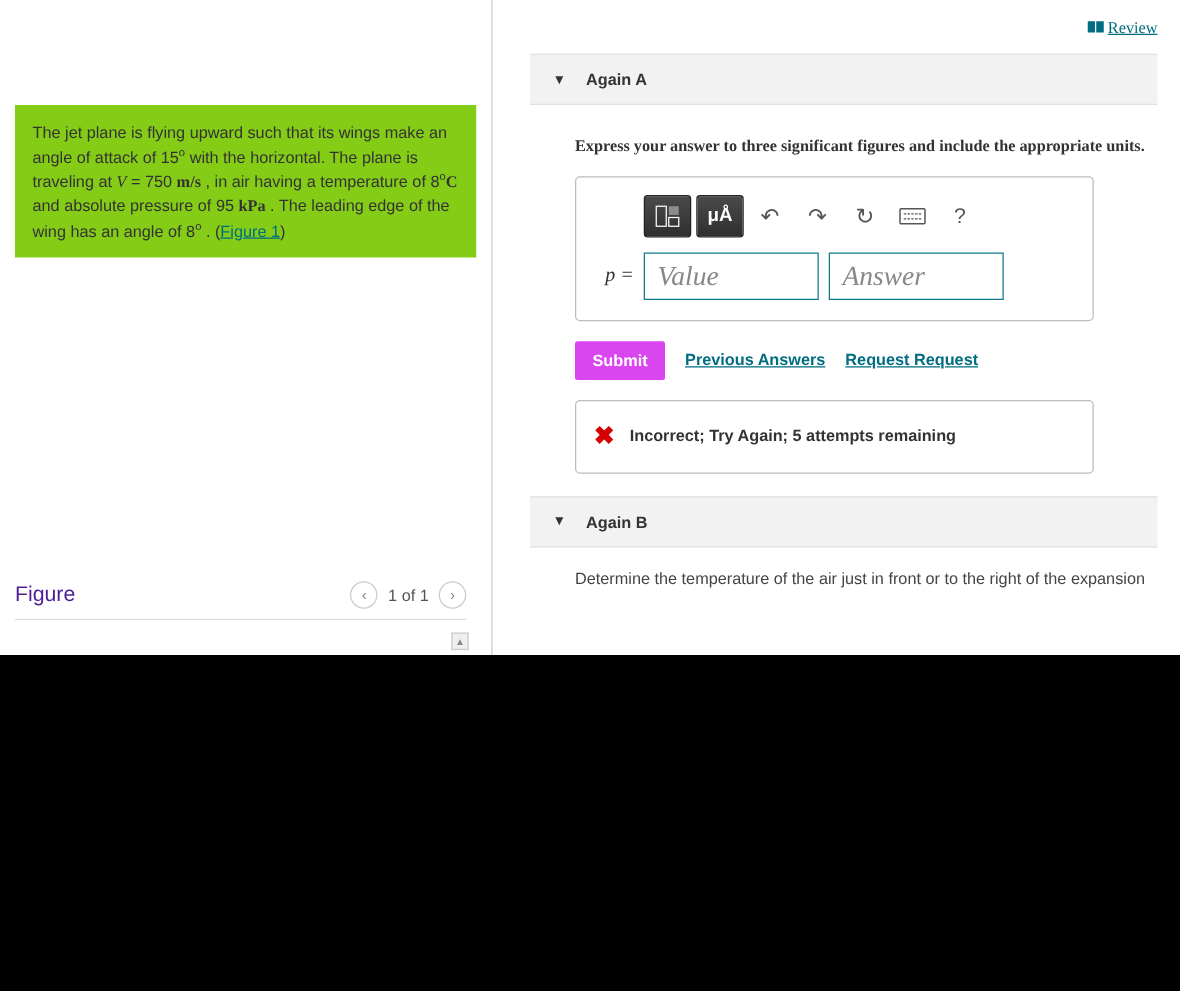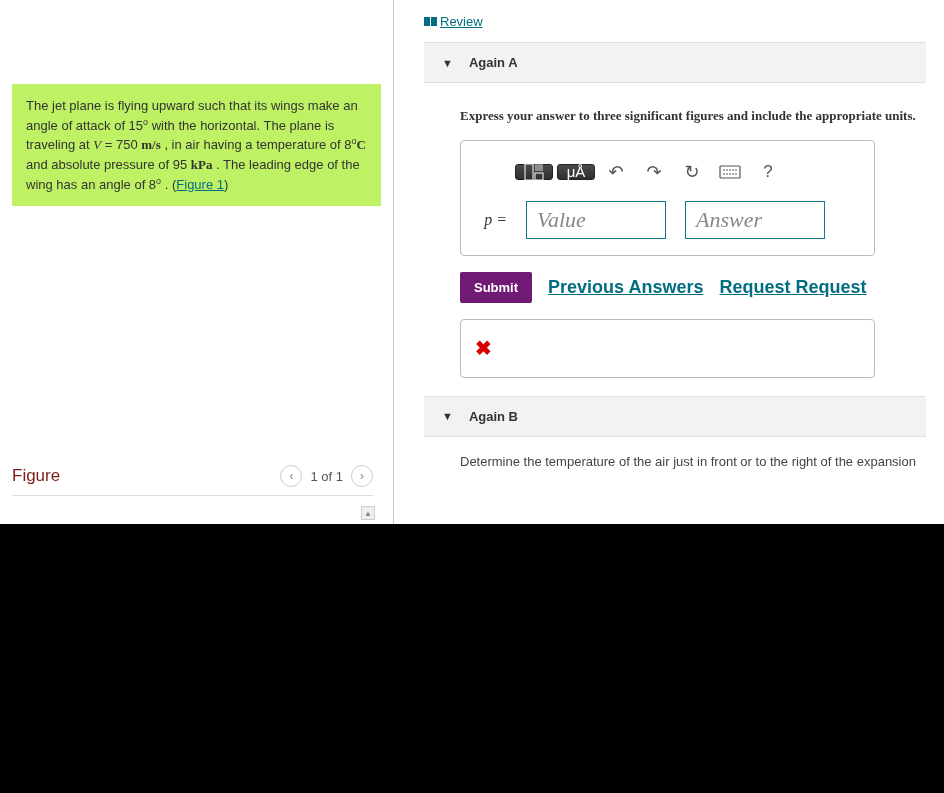--- a/index.html
+++ b/index.html
@@ -25,22 +25,23 @@
     border-right: 1px solid #ccc;
     position: relative;
     padding-top: 12px;
   }
   .right-pane {
     flex: 1;
     padding: 10px 18px 0 30px;
     overflow: hidden;
   }
   .review-bar {
-    text-align: left;
+    text-align: right;
     padding: 4px 0 12px 0;
+    font-family: Liberation Serif, serif;
   }
   .review-link {
     color: #006d80;
     text-decoration: underline;
     font-size: 13px;
   }
   .review-icon {
     display: inline-block;
     vertical-align: -1px;
     margin-right: 2px;
@@ -79,29 +80,30 @@
   }
   .toolbar {
     display: flex;
     align-items: center;
     gap: 4px;
     margin-left: 38px;
     margin-bottom: 12px;
   }
   .tool-btn {
     width: 38px;
-    height: 16px;
+    height: 34px;
     border: 1px solid #555;
     border-radius: 3px;
     display: flex;
     align-items: center;
     justify-content: center;
     color: #333;
     background: #fafafa;
     font-size: 16px;
+    font-weight: bold;
   }
   .tool-btn.dark {
     background: linear-gradient(#4a4a4a,#2f2f2f);
     border: 1px solid #222;
     color: #fff;
   }
   .tool-plain {
     width: 34px;
     height: 34px;
     display: flex;
@@ -127,61 +129,60 @@
     border: 1px solid #0f7a8a;
     height: 38px;
     font-family: 'Times New Roman', serif;
     font-style: italic;
     font-size: 22px;
     color: #888;
     padding: 4px 10px;
     background: #fff;
     display: flex;
     align-items: center;
-    margin-left: 11px;
   }
   .eq-value { width: 140px; }
   .eq-units { width: 140px; }
   .action-row {
     display: flex;
     align-items: center;
     gap: 16px;
     margin-top: 16px;
   }
   .submit-btn {
-    background: #701a75;
+    background: #d946ef;
     color: #fff;
     border: none;
     padding: 8px 14px;
     font-size: 13px;
     font-weight: bold;
     border-radius: 2px;
   }
   .link-underline {
     color: #006d80;
     text-decoration: underline;
-    font-size: 18px;
+    font-size: 13px;
     font-weight: bold;
   }
   .feedback-box {
     border: 1px solid #bbb;
     border-radius: 4px;
     width: 415px;
     margin-top: 16px;
     padding: 14px 14px;
     display: flex;
     align-items: center;
     gap: 12px;
     font-weight: bold;
     color: #333;
   }
   .x-icon { color: #d60000; font-size: 20px; font-weight: bold; }
 
   .problem-box {
-    background: #bef264;
+    background: #84cc16;
     margin: 72px 12px 0 12px;
     padding: 12px 14px;
     color: #333;
     line-height: 1.5;
     font-size: 13px;
   }
   .problem-box .serif { font-family: 'Times New Roman', serif; }
   .problem-box .bold { font-weight: bold; }
   .problem-box sup { font-size: 9px; }
   .fig-link { color: #006d80; text-decoration: underline; }
@@ -192,21 +193,21 @@
     left: 12px;
     right: 20px;
     border-bottom: 1px solid #ddd;
     padding-bottom: 8px;
     display: flex;
     align-items: center;
     justify-content: space-between;
   }
   .figure-title {
     font-size: 17px;
-    color: #7f1d1d;
+    color: #4c1d95;
   }
   .pager {
     display: flex;
     align-items: center;
     gap: 8px;
     font-size: 13px;
     color: #555;
   }
   .pager-btn {
     width: 22px;
@@ -305,20 +306,21 @@
       </div>
 
       <div class="action-row">
         <button class="submit-btn">Submit</button>
         <a href="#" class="link-underline">Previous Answers</a>
         <a href="#" class="link-underline">Request Request</a>
       </div>
 
       <div class="feedback-box">
         <span class="x-icon">✖</span>
+        <span>Incorrect; Try Again; 5 attempts remaining</span>
       </div>
     </div>
 
     <div class="part-header">
       <span class="caret">▼</span>
       <span>Again B</span>
     </div>
     <div class="part-body">
       <div>Determine the temperature of the air just in front or to the right of the expansion</div>
     </div>

